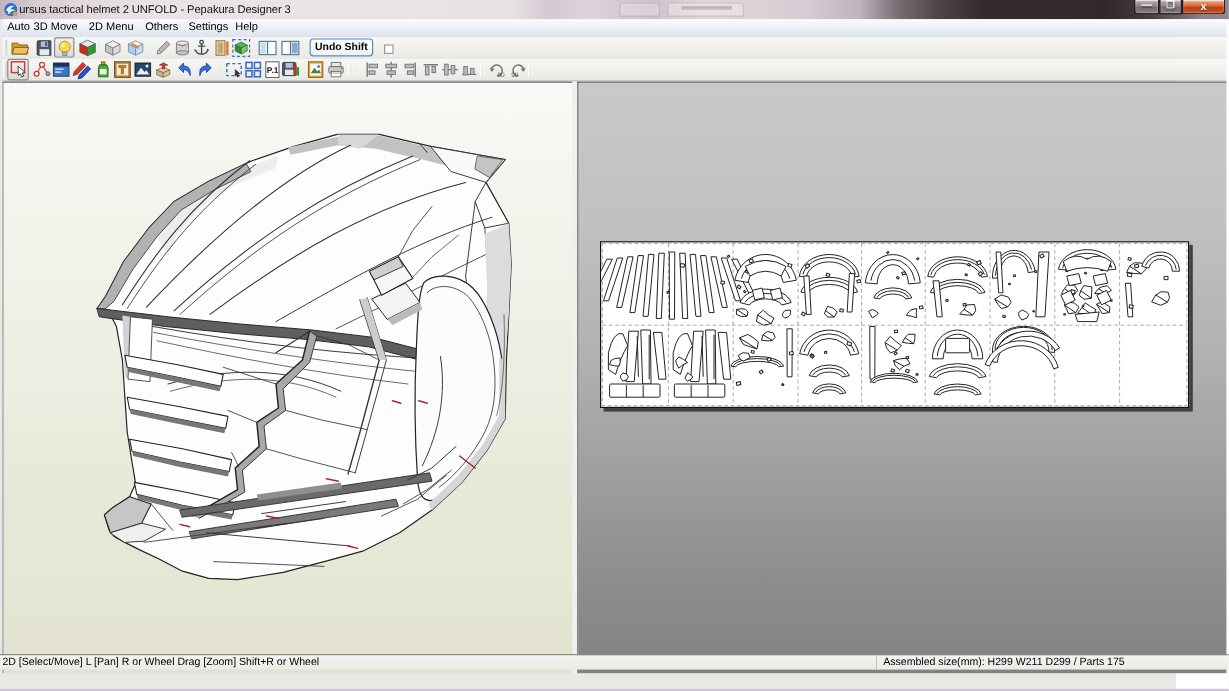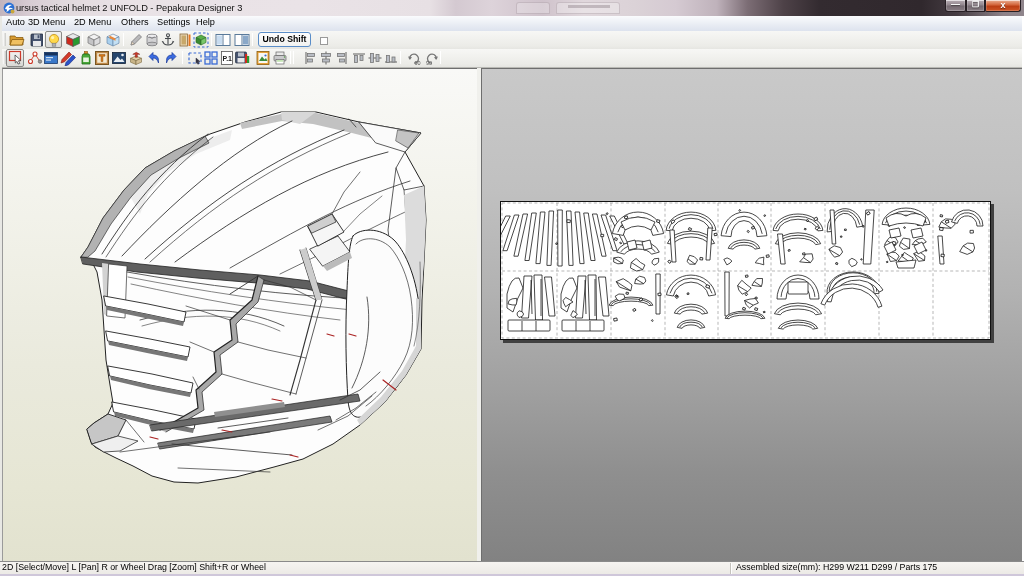--- a/index.html
+++ b/index.html
@@ -43,21 +43,21 @@
   background:linear-gradient(#f9f9f7 0%, #f2f2ea 30%, #eaeadd 60%, #e6e6d4 85%, #e2e2cf 100%); }
 #paneR { position:absolute; left:481px; top:68px; width:541px; height:493px;
   border-top:1px solid #6e6e6e; border-left:1px solid #6e6e6e;
   background:linear-gradient(#c9c9c9 0%, #c0c0c0 25%, #b2b2b2 45%, #a0a0a0 65%, #8f8f8f 82%, #828282 100%); }
 #split { position:absolute; left:477px; top:68px; width:4px; height:493px; background:#f0f0ec; }
 
 
 #sheet { position:absolute; left:18px; top:132px; width:491px; height:139px; background:#fff; border:1px solid #111; box-shadow:3px 3px 0 #404040; }
 
 
-#statusbar { position:absolute; left:0px; top:561px; width:1024px; height:13px;
+#statusbar { position:absolute; left:0px; top:545px; width:1024px; height:13px;
   background:linear-gradient(#f6f4f1,#eceae6); border-top:1px solid #8a8a8a; font-size:8.8px; color:#000; }
 #stL { position:absolute; left:2px; top:0px; }
 #stR { position:absolute; left:736px; top:0px; }
 #bottomstrip { position:absolute; left:0; top:574px; width:1024px; height:2px; background:#cfc7da; }
 </style>
 </head>
 <body>
 <div id="win">
   <div id="titlebar">
     <svg id="titleicon" viewBox="0 0 12 12">
@@ -77,21 +77,21 @@
           <div class="wglyph" style="font-size:8px">❐</div>
         </div>
       <div class="wbtn" id="btnclose">
           <div class="wglyph">x</div>
         </div>
     </div>
   </div>
 
   <div id="menubar">
     <span class="mitem" style="left:4px">Auto</span>
-    <span class="mitem" style="left:26px">3D Menu</span>
+    <span class="mitem" style="left:26px">3D Move</span>
     <span class="mitem" style="left:72px">2D Menu</span>
     <span class="mitem" style="left:119px">Others</span>
     <span class="mitem" style="left:155px">Settings</span>
     <span class="mitem" style="left:194px">Help</span>
   </div>
 
   <div class="tbar" id="tbar1">
     <div class="grip"></div>
     <div id="t1icons">
         <svg class="ticon" style="left:7px;top:1px" width="16" height="16" viewBox="0 0 16 16">

